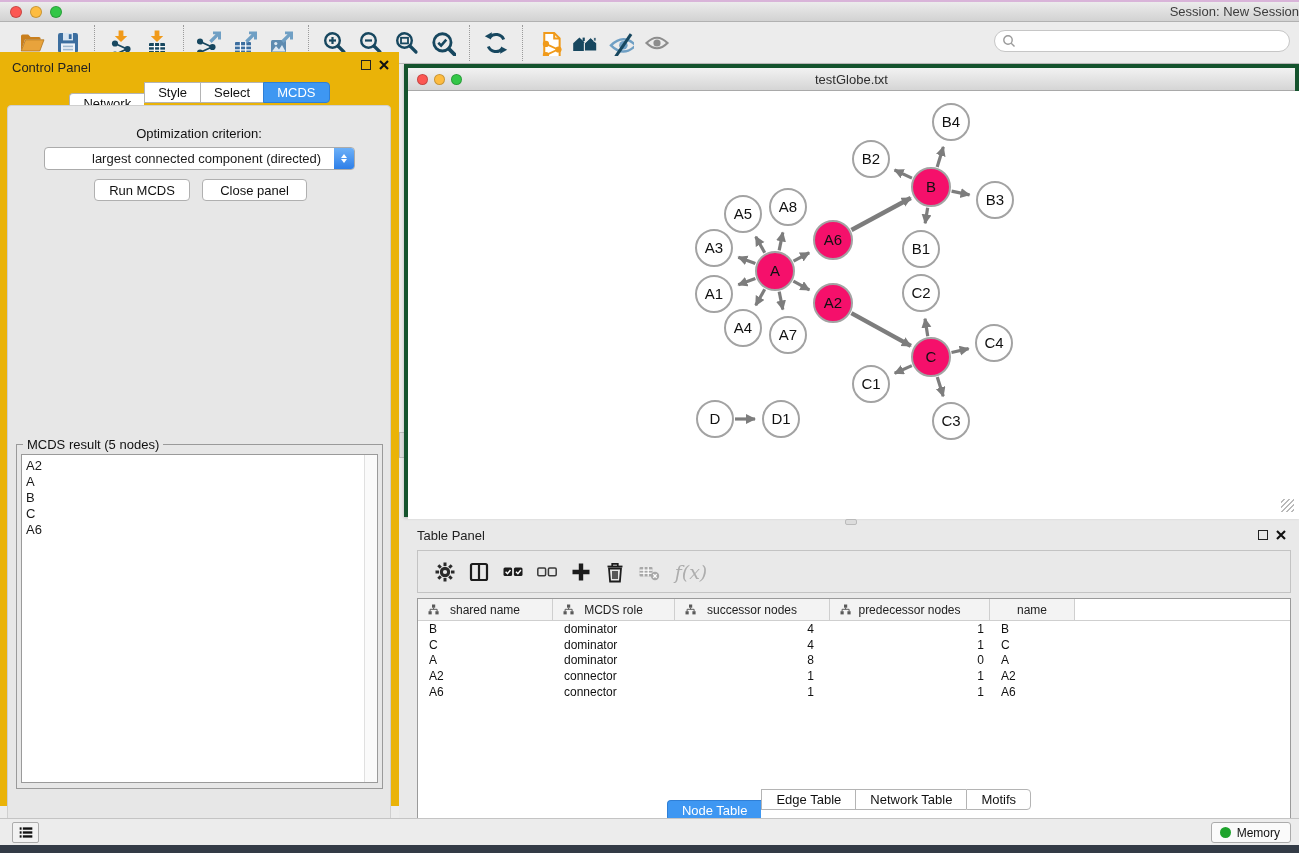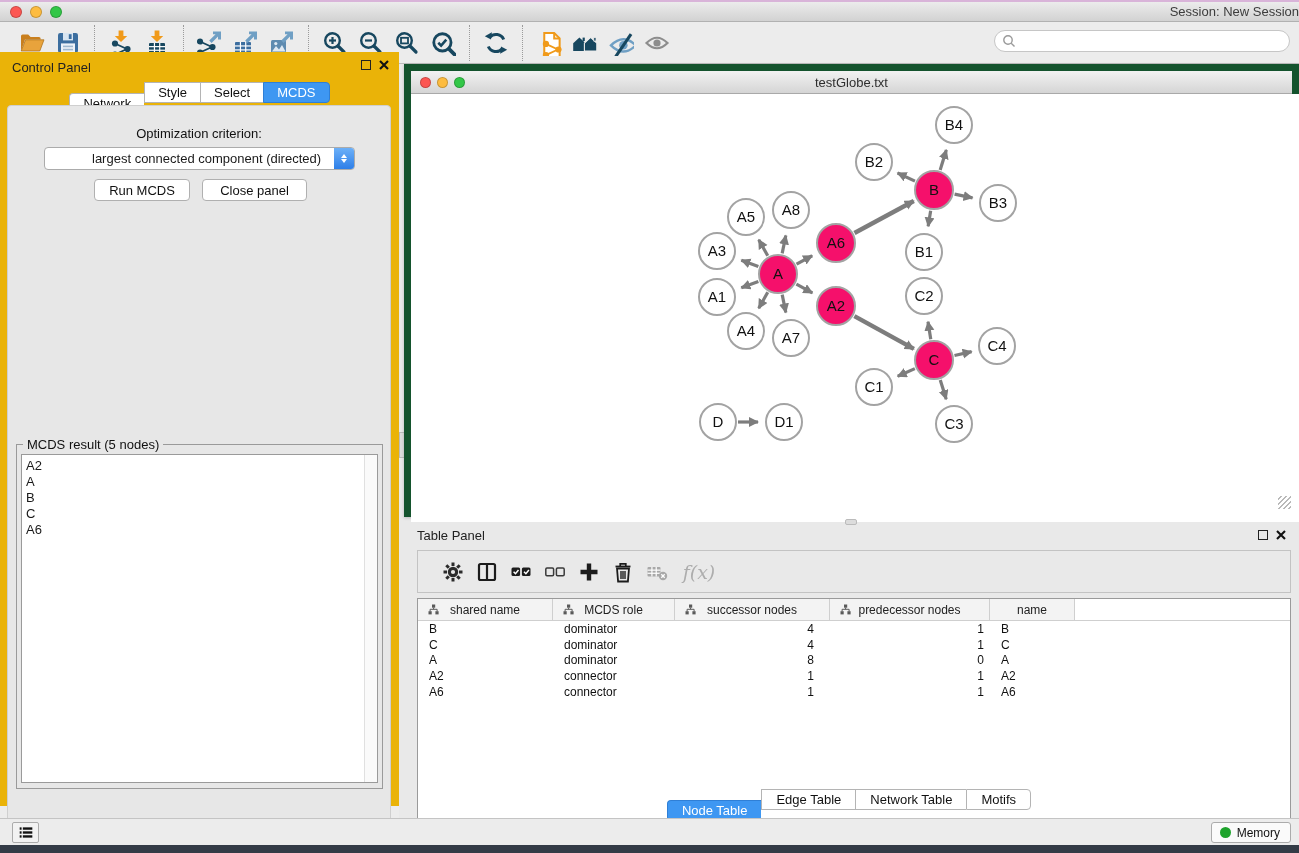--- a/index.html
+++ b/index.html
@@ -62,40 +62,40 @@
   .groupbox-title { position:absolute; left:6px; top:-8px; background:#e7e7e7; padding:0 4px; font-size:13px; color:#111; }
   .result-list { position:absolute; left:4px; top:9px; right:4px; bottom:5px; background:#fff; border:1px solid #9a9a9a;
     padding:3px 0 0 4px; font-size:13px; line-height:16px; overflow:hidden; }
   .result-scroll { position:absolute; right:0; top:0; bottom:0; width:13px; background:#fafafa; border-left:1px solid #e0e0e0; }
   .result-item { height:16px; }
 
   
   .right-region { position:absolute; left:399px; top:64px; width:900px; height:754px; background:#e9e9e9; }
   .vgrip { position:absolute; left:0px; top:368px; width:7px; height:26px; background:#dcdcdc; border:1px solid #bbb; }
 
-  .network-window { position:absolute; left:5px; top:0; width:895px; height:453px; border:7px solid #14532d;
+  .network-window { position:absolute; left:5px; top:0; width:895px; height:453px; border:4px solid #14532d;
     background:#fff; box-shadow:0 1px 3px rgba(0,0,0,.2); }
   .nw-titlebar { position:relative; height:23px; background:linear-gradient(#f2f2f2,#d5d5d5); border-bottom:1px solid #a9a9a9;
     display:flex; align-items:center; }
   .nw-titlebar .lights { margin-left:9px; gap:6px; }
   .nw-titlebar .light { width:11px; height:11px; }
   .nw-title { position:absolute; left:0; right:0; text-align:center; font-size:13px; color:#2e2e2e; }
   .nw-canvas { position:relative; width:893px; height:428px; background:#fff; overflow:hidden; }
   .nw-canvas svg { position:absolute; left:0; top:0; }
   .resize-grip { position:absolute; right:1px; bottom:1px; width:13px; height:13px;
     background:repeating-linear-gradient(135deg, transparent 0 2px, #b9b9b9 2px 3.5px); }
 
   .hgrip { position:absolute; left:446px; top:455px; width:12px; height:6px; background:#dcdcdc; border:1px solid #bbb; border-radius:2px; }
 
   
   .tp-head { position:absolute; left:0; top:460px; width:900px; height:24px; }
   .tp-head .panel-title { margin-left:18px; line-height:24px; }
   .tp-head .panel-btns { right:13px; top:6px; }
   .tp-toolbar { position:absolute; left:18px; top:486px; width:874px; height:43px; background:#e9e9e9;
-    border:1px solid #c3c3c3; display:flex; align-items:center; gap:4px; padding-left:20px; }
+    border:1px solid #c3c3c3; display:flex; align-items:center; gap:4px; padding-left:12px; }
   .tp-btn { width:30px; height:32px; display:flex; align-items:center; justify-content:center; cursor:default; }
   .tp-btn svg { width:22px; height:22px; }
   .fx-label { font-family:"DejaVu Serif","Liberation Serif",serif; font-style:italic; font-size:19px; color:#adadad; }
 
   .data-table { position:absolute; left:18px; top:534px; width:874px; height:252px; background:#fff; border:1px solid #9a9a9a; overflow:hidden; }
   .dt-header { display:flex; height:22px; background:#f3f3f3; border-bottom:1px solid #cfcfcf; }
   .dt-hcell { display:flex; align-items:center; justify-content:center; gap:5px; border-right:1px solid #cfcfcf;
     font-size:12px; color:#222; position:relative; }
   .dt-hcell svg { width:11px; height:11px; position:absolute; left:10px; }
   .dt-row { display:flex; height:15.8px; align-items:center; font-size:12px; color:#111; }

